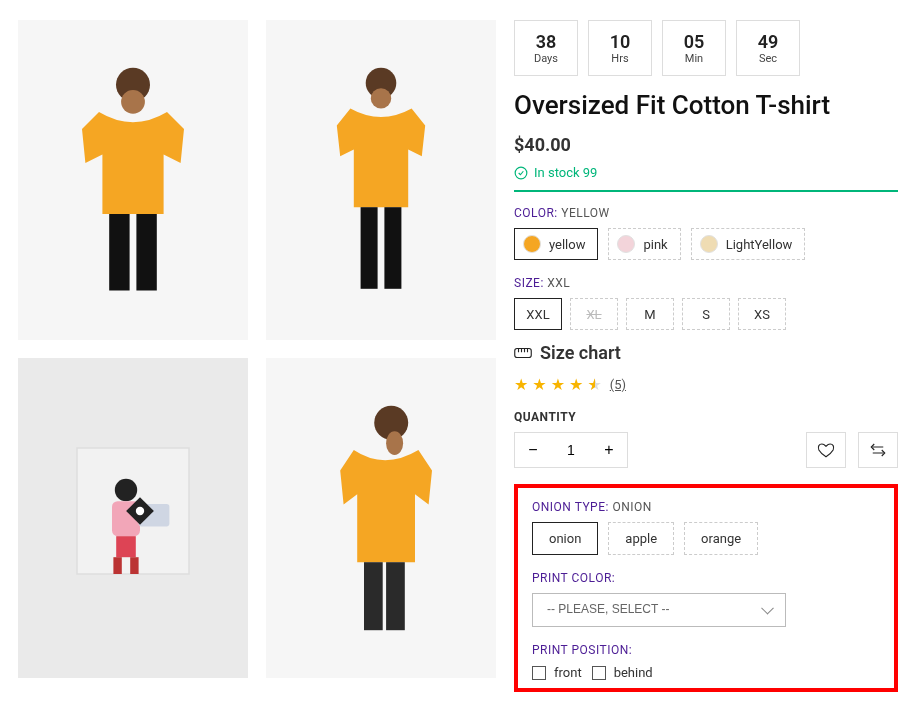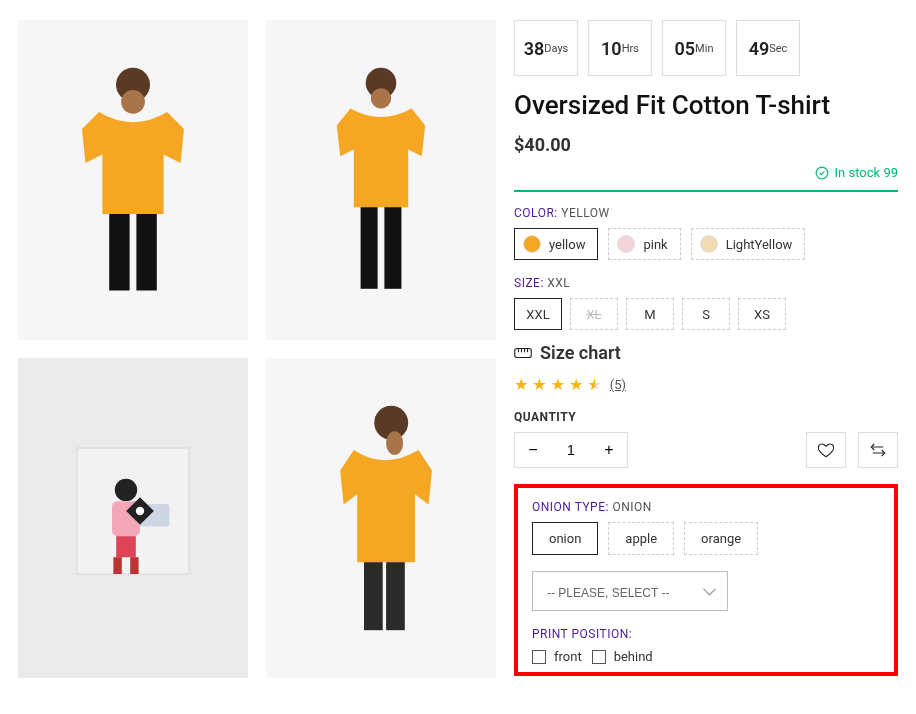--- a/index.html
+++ b/index.html
@@ -2,26 +2,26 @@
 <html><head>
 <meta charset="utf-8">
 <style>
   * { box-sizing: border-box; margin: 0; padding: 0; }
   body { font-family: -apple-system, BlinkMacSystemFont, "Segoe UI", Roboto, Arial, sans-serif; color: #333; background: #fff; width: 916px; }
   .page { display: flex; padding: 20px 18px; gap: 18px; }
   .gallery { display: grid; grid-template-columns: 230px 230px; grid-template-rows: 320px 320px; gap: 18px; }
   .gallery .imgbox { background: #f6f6f6; display:flex; align-items:center; justify-content:center; overflow:hidden; }
   .details { flex: 1; min-width: 0; }
   .countdown { display: flex; gap: 10px; margin-bottom: 14px; }
-  .cd-box { border: 1px solid #ddd; width: 64px; height: 56px; display:flex; flex-direction:row; align-items:center; justify-content:center; }
+  .cd-box { border: 1px solid #ddd; width: 64px; height: 56px; display:flex; flex-direction:column; align-items:center; justify-content:center; }
   .cd-box .num { font-size: 18px; font-weight: 600; color:#222; }
   .cd-box .lbl { font-size: 11px; color:#444;text-align:center; }
   h1 { font-size: 26px; font-weight: 500; margin-bottom: 14px; color:#111; }
   .price { font-size: 18px; font-weight: 700; margin-bottom: 10px; }
-  .stock { color:#00b67a; font-size: 13px; display:flex; align-items:center; gap:6px; padding-bottom: 10px; border-bottom: 2px solid #00b67a; margin-bottom: 14px; justify-content: flex-end; }
+  .stock { color:#00b67a; font-size: 13px; display:flex; align-items:center; gap:6px; padding-bottom: 10px; border-bottom: 2px solid #00b67a; margin-bottom: 14px; }
   .stock svg { width:14px; height:14px; }
   .label-row { font-size: 12px; letter-spacing: .5px; margin-bottom: 8px; }
   .label-row .key { font-weight: 400; color:#4c1d95; }
   .label-row .val { color:#555; }
   .swatches { display:flex; gap:10px; margin-bottom: 16px; }
   .swatch { border:1px dashed #ccc; padding:6px 12px 6px 8px; display:flex; align-items:center; gap:8px; font-size:13px; color:#333; cursor:pointer; }
   .swatch.selected { border:1px solid #222; }
   .dot { width:18px; height:18px; border-radius:50%; border:1px solid #e1e1e1; }
   .sizes { display:flex; gap:8px; margin-bottom: 12px; }
   .size-btn { border:1px dashed #ccc; width:48px; height:32px; display:flex; align-items:center; justify-content:center; font-size:13px; cursor:pointer; }
@@ -40,21 +40,21 @@
   .stepper button { width:36px; border:none; background:#fff; font-size:16px; cursor:pointer; }
   .stepper input { width:40px; border:none; text-align:center; font-size:14px; }
   .icon-btn { width:40px; height:36px; border:1px solid #ddd; background:#fff; display:flex; align-items:center; justify-content:center; cursor:pointer; }
   .icon-btn svg { width:18px; height:18px; stroke:#222; fill:none; stroke-width:1.5; }
   .icons-right { display:flex; gap:12px; }
   .highlight-box { border:4px solid #ff0000; padding:12px 14px 8px; }
   .opt-row { display:flex; gap:10px; margin-bottom:16px; }
   .opt-btn { border:1px dashed #ccc; padding:8px 16px; font-size:13px; cursor:pointer; }
   .opt-btn.selected { border:1px solid #222; }
   .select-wrap { position:relative; display:inline-block; margin-bottom:16px; }
-  .select-wrap select { border:1px solid #bbb; padding:14px 40px 10px 14px; font-size:12px; color:#666; background:#fff; appearance:none; -webkit-appearance:none; width:196px; cursor:pointer; }
+  .select-wrap select { border:1px solid #bbb; padding:8px 40px 10px 14px; font-size:12px; color:#666; background:#fff; appearance:none; -webkit-appearance:none; width:254px; cursor:pointer; }
   .select-wrap::after { content:""; position:absolute; right:14px; top:50%; width:8px; height:8px; border-right:1px solid #888; border-bottom:1px solid #888; transform: translateY(-70%) rotate(45deg); pointer-events:none; }
   .checks { display:flex; gap:10px; }
   .check-row { display:flex; align-items:center; gap:8px; font-size:13px; cursor:pointer; }
   .check-row .box { width:14px; height:14px; border:1.5px solid #555; }
   
   .tshirt-svg { width: 170px; height: auto; }
 </style>
 </head>
 <body>
 
@@ -209,20 +209,23 @@
       <div class="label-row">
         <span class="key">ONION TYPE:</span>
         <span class="val">ONION</span>
       </div>
       <div class="opt-row">
         <div class="opt-btn selected">onion</div>
         <div class="opt-btn">apple</div>
         <div class="opt-btn">orange</div>
       </div>
 
+      <div class="label-row">
+        <span class="key">PRINT COLOR:</span>
+      </div>
       <div class="select-wrap">
         <select>
           <option>-- PLEASE, SELECT --</option>
         </select>
       </div>
 
       <div class="label-row">
         <span class="key">PRINT POSITION:</span>
       </div>
       <div class="checks">

